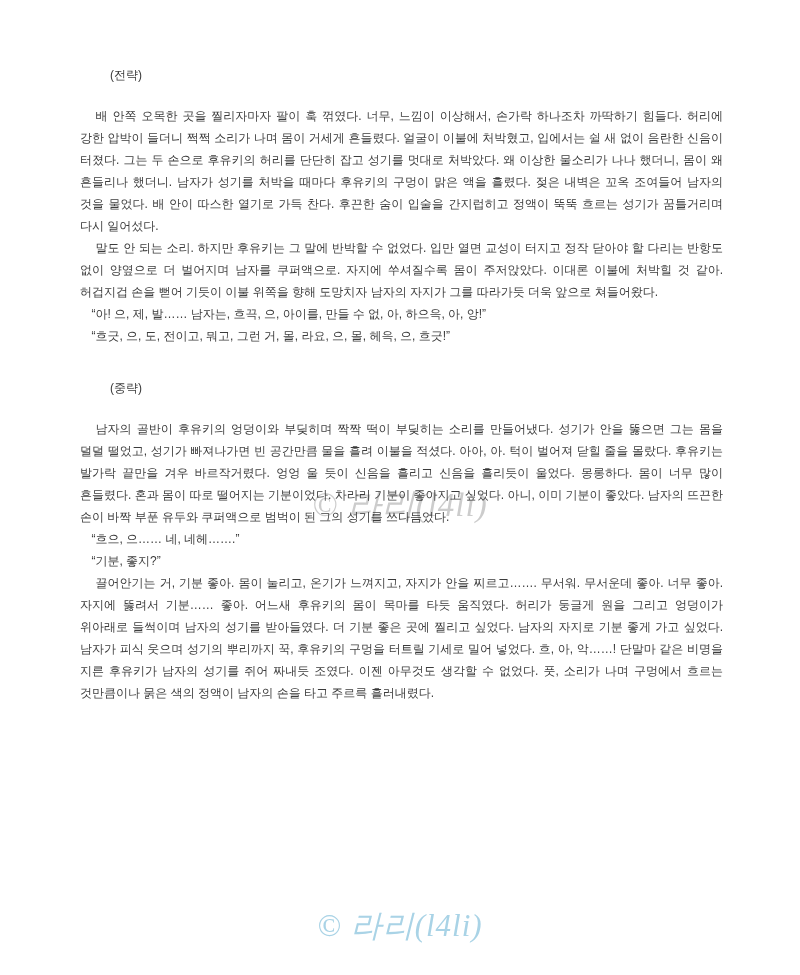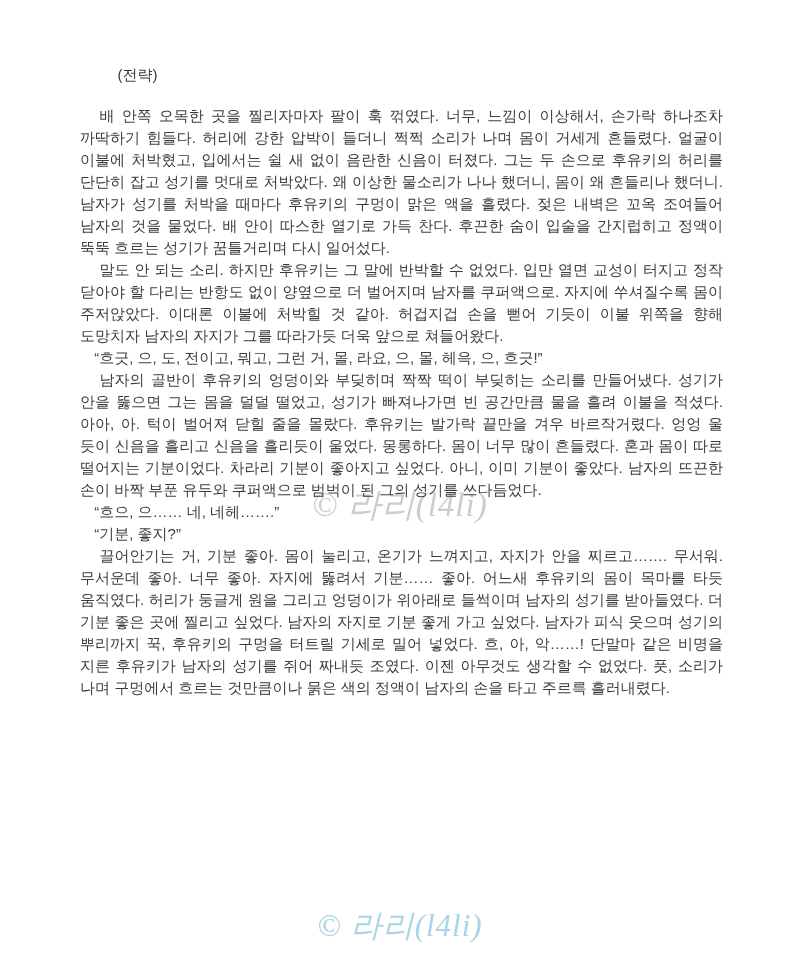--- a/index.html
+++ b/index.html
@@ -15,21 +15,21 @@
     font-family: "Liberation Sans", sans-serif;
   }
   .doc {
     position: absolute;
     left: 80px;
     top: 64px;
     width: 643px;
     z-index: 1;
   }
   .block {
-    font-size: 15px;
+    font-size: 12px;
     line-height: 22px;
     color: #3b3b3b;
     text-align: justify;
     text-justify: inter-word;
     margin: 0;
     word-break: keep-all;
     overflow-wrap: break-word;
   }
   .label {
     text-indent: 2.5em;
@@ -71,18 +71,20 @@
 <body>
 
 <div class="watermark watermark-middle" style="color: rgb(204, 204, 204);">© 라리(l4li)</div>
 
 <div class="watermark watermark-bottom" style="color: rgb(169, 211, 230);">© 라리(l4li)</div>
 
 <div class="doc">
   <p class="block label label-top">(전략)</p>
   <p class="block paragraph">배 안쪽 오목한 곳을 찔리자마자 팔이 훅 꺾였다. 너무, 느낌이 이상해서, 손가락 하나조차 까딱하기 힘들다. 허리에 강한 압박이 들더니 쩍쩍 소리가 나며 몸이 거세게 흔들렸다. 얼굴이 이불에 처박혔고, 입에서는 쉴 새 없이 음란한 신음이 터졌다. 그는 두 손으로 후유키의 허리를 단단히 잡고 성기를 멋대로 처박았다. 왜 이상한 물소리가 나나 했더니, 몸이 왜 흔들리나 했더니. 남자가 성기를 처박을 때마다 후유키의 구멍이 맑은 액을 흘렸다. 젖은 내벽은 꼬옥 조여들어 남자의 것을 물었다. 배 안이 따스한 열기로 가득 찬다. 후끈한 숨이 입술을 간지럽히고 정액이 뚝뚝 흐르는 성기가 꿈틀거리며 다시 일어섰다.</p>
   <p class="block paragraph">말도 안 되는 소리. 하지만 후유키는 그 말에 반박할 수 없었다. 입만 열면 교성이 터지고 정작 닫아야 할 다리는 반항도 없이 양옆으로 더 벌어지며 남자를 쿠퍼액으로. 자지에 쑤셔질수록 몸이 주저앉았다. 이대론 이불에 처박힐 것 같아. 허겁지겁 손을 뻗어 기듯이 이불 위쪽을 향해 도망치자 남자의 자지가 그를 따라가듯 더욱 앞으로 쳐들어왔다.</p>
+  <p class="block dialogue">“아! 으, 제, 발…… 남자는, 흐끅, 으, 아이를, 만들 수 없, 아, 하으윽, 아, 앙!”</p>
   <p class="block dialogue">“흐긋, 으, 도, 전이고, 뭐고, 그런 거, 몰, 라요, 으, 몰, 헤윽, 으, 흐긋!”</p>
+  <p class="block label label-mid">(중략)</p>
   <p class="block paragraph">남자의 골반이 후유키의 엉덩이와 부딪히며 짝짝 떡이 부딪히는 소리를 만들어냈다. 성기가 안을 뚫으면 그는 몸을 덜덜 떨었고, 성기가 빠져나가면 빈 공간만큼 물을 흘려 이불을 적셨다. 아아, 아. 턱이 벌어져 닫힐 줄을 몰랐다. 후유키는 발가락 끝만을 겨우 바르작거렸다. 엉엉 울 듯이 신음을 흘리고 신음을 흘리듯이 울었다. 몽롱하다. 몸이 너무 많이 흔들렸다. 혼과 몸이 따로 떨어지는 기분이었다. 차라리 기분이 좋아지고 싶었다. 아니, 이미 기분이 좋았다. 남자의 뜨끈한 손이 바짝 부푼 유두와 쿠퍼액으로 범벅이 된 그의 성기를 쓰다듬었다.</p>
   <p class="block dialogue">“흐으, 으…… 네, 네헤…….”</p>
   <p class="block dialogue">“기분, 좋지?”</p>
   <p class="block paragraph">끌어안기는 거, 기분 좋아. 몸이 눌리고, 온기가 느껴지고, 자지가 안을 찌르고……. 무서워. 무서운데 좋아. 너무 좋아. 자지에 뚫려서 기분…… 좋아. 어느새 후유키의 몸이 목마를 타듯 움직였다. 허리가 둥글게 원을 그리고 엉덩이가 위아래로 들썩이며 남자의 성기를 받아들였다. 더 기분 좋은 곳에 찔리고 싶었다. 남자의 자지로 기분 좋게 가고 싶었다. 남자가 피식 웃으며 성기의 뿌리까지 꾹, 후유키의 구멍을 터트릴 기세로 밀어 넣었다. 흐, 아, 악……! 단말마 같은 비명을 지른 후유키가 남자의 성기를 쥐어 짜내듯 조였다. 이젠 아무것도 생각할 수 없었다. 풋, 소리가 나며 구멍에서 흐르는 것만큼이나 묽은 색의 정액이 남자의 손을 타고 주르륵 흘러내렸다.</p>
 </div>
 
 </body></html>

